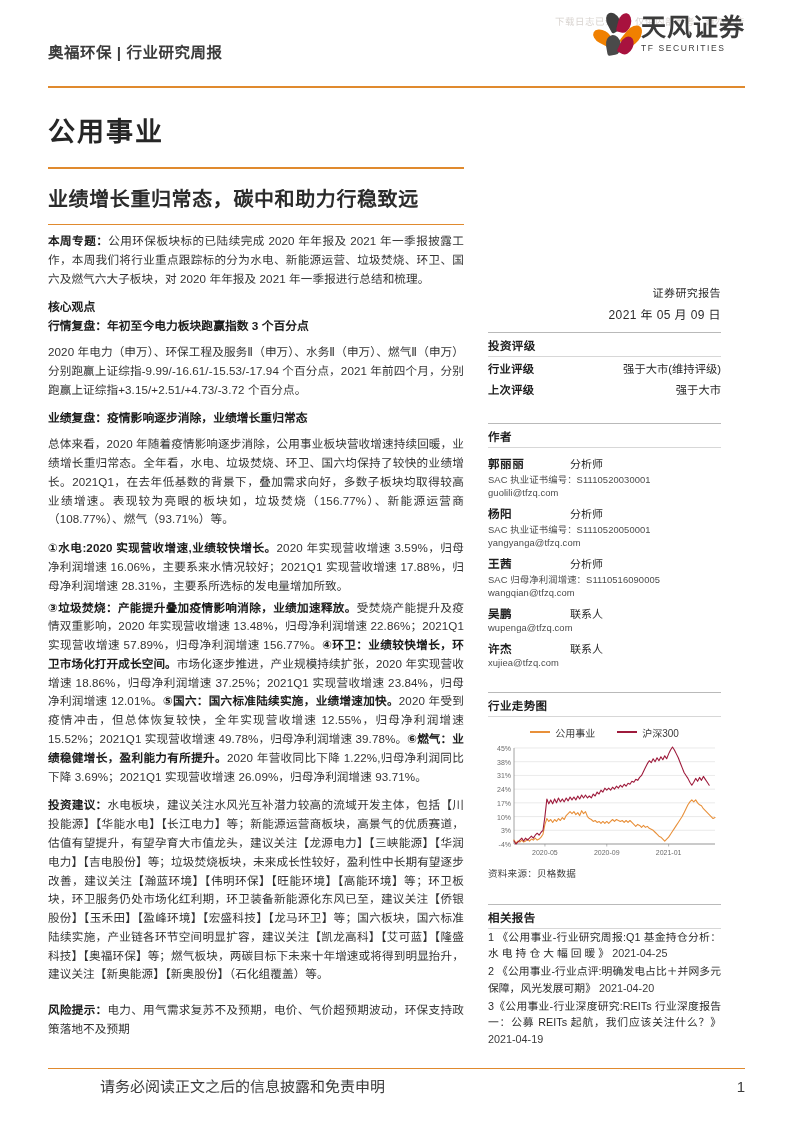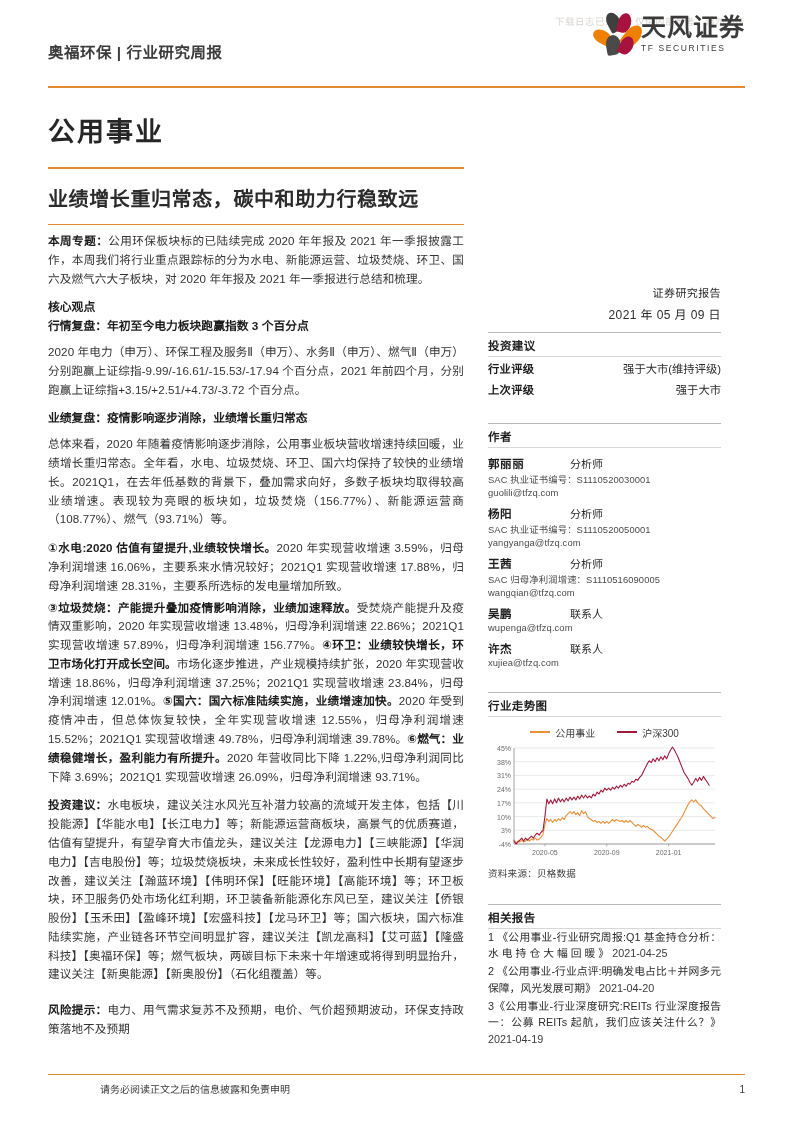--- a/index.html
+++ b/index.html
@@ -263,21 +263,21 @@
     bottom: 26px;
   }
   .footer-rule {
     height: 1.5px;
     background: #e08a2e;
   }
   .footer-row {
     display: flex;
     justify-content: space-between;
     align-items: baseline;
-    font-size: 10px;
+    font-size: 15px;
     color: #3a3a3a;
     padding-top: 6px;
   }
   .footer-note { padding-left: 52px; }
 </style>
 </head>
 <body>
 
 <div class="page">
 
@@ -318,39 +318,39 @@
 
       <p class="heading-line">核心观点</p>
       <p class="heading-line">行情复盘：年初至今电力板块跑赢指数 3 个百分点</p>
       <div class="spacer-sm"></div>
       <p class="body-txt">2020 年电力（申万）、环保工程及服务Ⅱ（申万）、水务Ⅱ（申万）、燃气Ⅱ（申万）分别跑赢上证综指-9.99/-16.61/-15.53/-17.94 个百分点，2021 年前四个月，分别跑赢上证综指+3.15/+2.51/+4.73/-3.72 个百分点。</p>
 
       <p class="heading-line">业绩复盘：疫情影响逐步消除，业绩增长重归常态</p>
       <div class="spacer-sm"></div>
       <p class="body-txt">总体来看，2020 年随着疫情影响逐步消除，公用事业板块营收增速持续回暖，业绩增长重归常态。全年看，水电、垃圾焚烧、环卫、国六均保持了较快的业绩增长。2021Q1，在去年低基数的背景下，叠加需求向好，多数子板块均取得较高业绩增速。表现较为亮眼的板块如，垃圾焚烧（156.77%）、新能源运营商（108.77%）、燃气（93.71%）等。</p>
 
-      <p class="body-txt tight"><span class="b">①水电:2020 估值有望提升,业绩较快增长。</span><span>2020 年实现营收增速 3.59%，归母净利润增速 16.06%，主要系来水情况较好；2021Q1 实现营收增速 17.88%，归母净利润增速 28.31%，主要系所选标的发电量增加所致。</span></p>
+      <p class="body-txt tight"><span class="b">①水电:2020 实现营收增速,业绩较快增长。</span><span>2020 年实现营收增速 3.59%，归母净利润增速 16.06%，主要系来水情况较好；2021Q1 实现营收增速 17.88%，归母净利润增速 28.31%，主要系所选标的发电量增加所致。</span></p>
       <p class="body-txt tight"><span class="b">③垃圾焚烧：产能提升叠加疫情影响消除，业绩加速释放。</span><span>受焚烧产能提升及疫情双重影响，2020 年实现营收增速 13.48%，归母净利润增速 22.86%；2021Q1 实现营收增速 57.89%，归母净利润增速 156.77%。</span><span class="b">④环卫：业绩较快增长，环卫市场化打开成长空间。</span><span>市场化逐步推进，产业规模持续扩张，2020 年实现营收增速 18.86%，归母净利润增速 37.25%；2021Q1 实现营收增速 23.84%，归母净利润增速 12.01%。</span><span class="b">⑤国六：国六标准陆续实施，业绩增速加快。</span><span>2020 年受到疫情冲击，但总体恢复较快，全年实现营收增速 12.55%，归母净利润增速 15.52%；2021Q1 实现营收增速 49.78%，归母净利润增速 39.78%。</span><span class="b">⑥燃气：业绩稳健增长，盈利能力有所提升。</span><span>2020 年营收同比下降 1.22%,归母净利润同比下降 3.69%；2021Q1 实现营收增速 26.09%，归母净利润增速 93.71%。</span></p>
 
       <div class="spacer-sm"></div>
 
       <p class="body-txt"><span class="b">投资建议：</span><span>水电板块，建议关注水风光互补潜力较高的流域开发主体，包括【川投能源】【华能水电】【长江电力】等；新能源运营商板块，高景气的优质赛道，估值有望提升，有望孕育大市值龙头，建议关注【龙源电力】【三峡能源】【华润电力】【吉电股份】等；垃圾焚烧板块，未来成长性较好，盈利性中长期有望逐步改善，建议关注【瀚蓝环境】【伟明环保】【旺能环境】【高能环境】等；环卫板块，环卫服务仍处市场化红利期，环卫装备新能源化东风已至，建议关注【侨银股份】【玉禾田】【盈峰环境】【宏盛科技】【龙马环卫】等；国六板块，国六标准陆续实施，产业链各环节空间明显扩容，建议关注【凯龙高科】【艾可蓝】【隆盛科技】【奥福环保】等；燃气板块，两碳目标下未来十年增速或将得到明显抬升，建议关注【新奥能源】【新奥股份】（石化组覆盖）等。</span></p>
 
       <div class="spacer-sm"></div>
 
       <p class="body-txt"><span class="b">风险提示：</span><span>电力、用气需求复苏不及预期，电价、气价超预期波动，环保支持政策落地不及预期</span></p>
 
     </div>
 
     <div class="col-right">
 
       <div class="rail-report-type">证券研究报告</div>
       <div class="rail-date">2021 年 05 月 09 日</div>
 
-      <div class="rail-sec-head">投资建议</div>
+      <div class="rail-sec-head">投资评级</div>
       <div class="rail-row">
         <span class="k">行业评级</span>
         <span class="v">强于大市(维持评级)</span>
       </div>
       <div class="rail-row">
         <span class="k">上次评级</span>
         <span class="v">强于大市</span>
       </div>
 
       <div class="rail-gap"></div>

